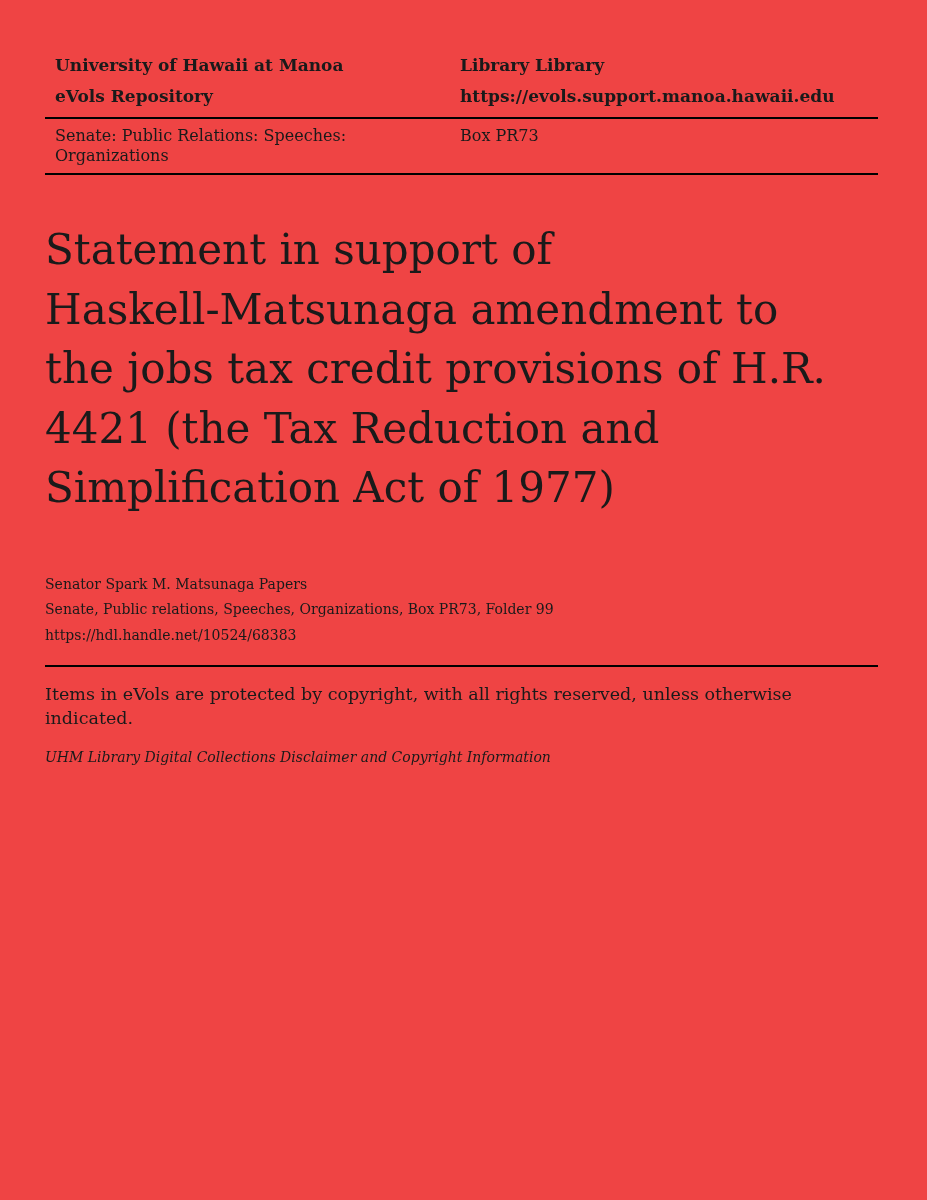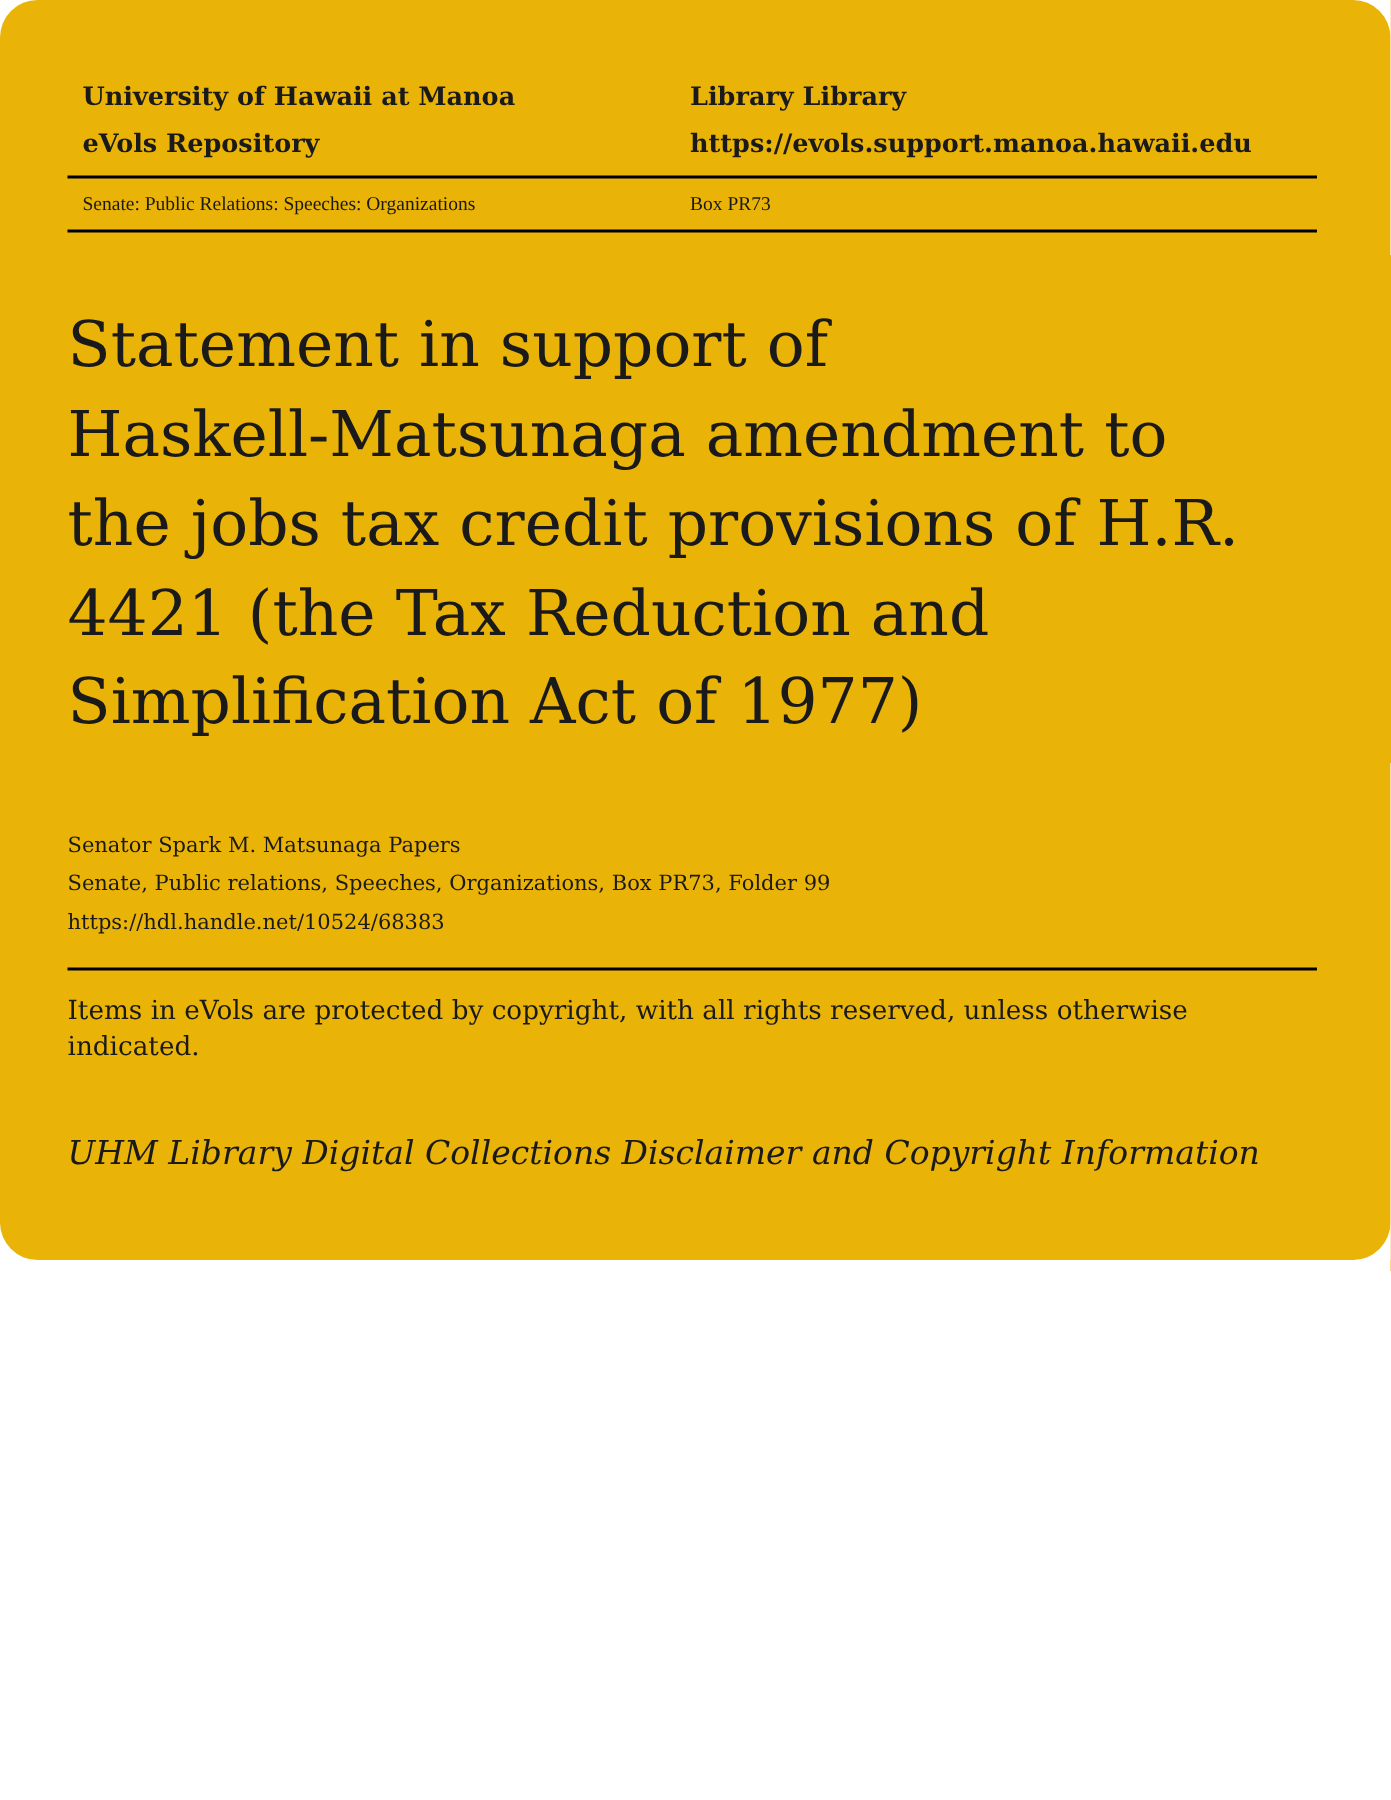--- a/index.html
+++ b/index.html
@@ -1,49 +1,47 @@
 <!DOCTYPE html>
 <html><head>
 <meta charset="utf-8">
 <style>
   * { margin: 0; padding: 0; box-sizing: border-box; }
   html, body { background: #ffffff; }
   .page {
     position: relative;
     width: 927px;
-    height: 840px;
-    background: #eab308;
+    height: 1200px;
+    background: #ef4444;
     font-family: "DejaVu Serif", "Liberation Serif", serif;
     color: #1a1a1a;
     overflow: hidden;
-    border-radius: 25px;
   }
   .content {
     margin-left: 45px;
     margin-right: 49px; 
   }
   
   .header { padding-top: 50px; }
   .hdr-main {
     display: flex;
     font-weight: bold;
     font-size: 17px;
     line-height: 31px;
     padding-bottom: 5px;
     border-bottom: 2px solid #000000;
   }
   .hdr-col-left { width: 415px; padding-left: 10px; }
   .hdr-col-right { flex: 1; }
   .hdr-sub {
     display: flex;
-    font-size: 13px;
+    font-size: 16px;
     line-height: 20px;
     padding: 7px 0 7px 0;
     border-bottom: 2px solid #000000;
-    font-family: Liberation Serif, serif;
   }
   .hdr-sub .hdr-col-left { width: 415px; padding-left: 10px; }
   
   .title {
     margin-top: 45px;
     font-size: 42px;
     line-height: 59.5px;
     font-weight: normal;
     letter-spacing: 0;
   }
@@ -60,22 +58,22 @@
     border-top: 2px solid #000000;
     height: 0;
   }
   
   .copyright {
     margin-top: 15px;
     font-size: 17.5px;
     line-height: 24px;
   }
   .disclaimer {
-    margin-top: 48px;
-    font-size: 22px;
+    margin-top: 15px;
+    font-size: 14px;
     line-height: 24px;
     font-style: italic;
   }
   a.plain-link { color: inherit; text-decoration: none; cursor: pointer; }
 </style>
 </head>
 <body>
 
 <div class="page">
   <div class="content">

